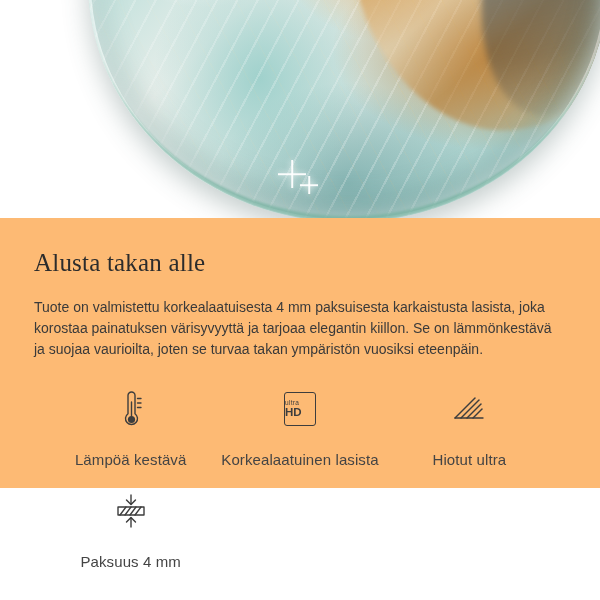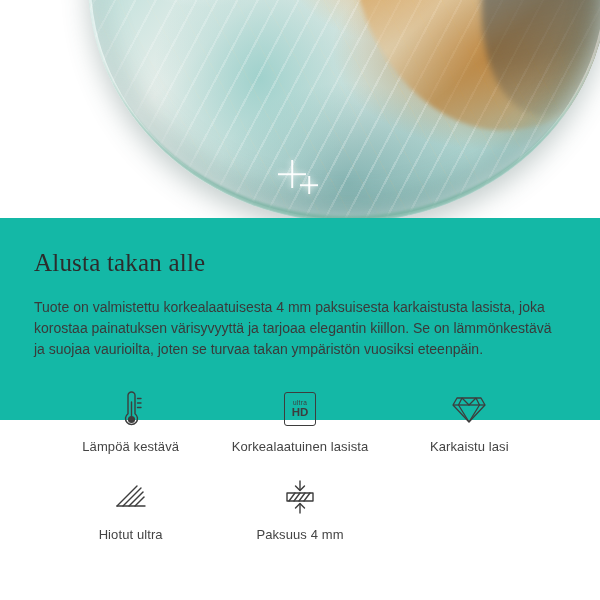--- a/index.html
+++ b/index.html
@@ -11,22 +11,22 @@
     height: 600px;
     background: #ffffff;
     font-family: "Liberation Sans", sans-serif;
     color: #2b2b2b;
     overflow: hidden;
   }
 
   .page {
     position: relative;
     width: 600px;
-    height: 420px;
-    background: #14b8a6;
+    height: 488px;
+    background: #fdba74;
   }
 
   
   .hero {
     position: relative;
     width: 600px;
     height: 218px;
     overflow: hidden;
     background: #ffffff;
   }
@@ -172,35 +172,35 @@
   }
 
   .feature-icon {
     height: 42px;
     display: flex;
     align-items: center;
     justify-content: center;
   }
 
   .feature-label {
-    margin-top: 9px;
-    font-size: 13px;
+    margin-top: 21px;
+    font-size: 15px;
     color: #444;
     text-align: center;
     letter-spacing: 0.1px;
   }
 
   .ultrahd-box {
     width: 30px;
     height: 32px;
     border: 1.4px solid #3d3d3d;
     border-radius: 3px;
     display: flex;
     flex-direction: column;
-    align-items: center;
+    align-items: flex-start;
     justify-content: center;
     line-height: 1;
   }
   .ultrahd-box .u1 {
     font-size: 6.5px;
     letter-spacing: 0.3px;
     color: #3d3d3d;
   }
   .ultrahd-box .u2 {
     font-size: 11.5px;
@@ -258,34 +258,20 @@
         <div class="feature-icon">
           <div class="ultrahd-box">
             <span class="u1">ultra</span>
             <span class="u2">HD</span>
           </div>
         </div>
         <div class="feature-label">Korkealaatuinen lasista</div>
       </div>
 
 
-      <div class="feature">
-        <div class="feature-icon">
-          <svg width="40" height="34" viewBox="0 0 40 34">
-            <g fill="none" stroke="#3d3d3d" stroke-width="1.3" stroke-linejoin="round">
-              <path d="M8 6 H32 L36 13 L20 30 L4 13 Z"></path>
-              <path d="M4 13 H36"></path>
-              <path d="M13 6 L9.5 13 L20 30"></path>
-              <path d="M27 6 L30.5 13 L20 30"></path>
-              <path d="M13 6 L20 13 L27 6"></path>
-            </g>
-          </svg>
-        </div>
-        <div class="feature-label">Karkaistu lasi</div>
-      </div>
 
       <div class="feature">
         <div class="feature-icon">
           <svg width="40" height="34" viewBox="0 0 40 34">
             <g fill="none" stroke="#3d3d3d" stroke-width="1.4" stroke-linecap="round">
               <path d="M6 26 L26 6"></path>
               <path d="M12 26 L30 8"></path>
               <path d="M18 26 L32 12"></path>
               <path d="M24 26 L33 17"></path>
               <path d="M6 26 H34"></path>

